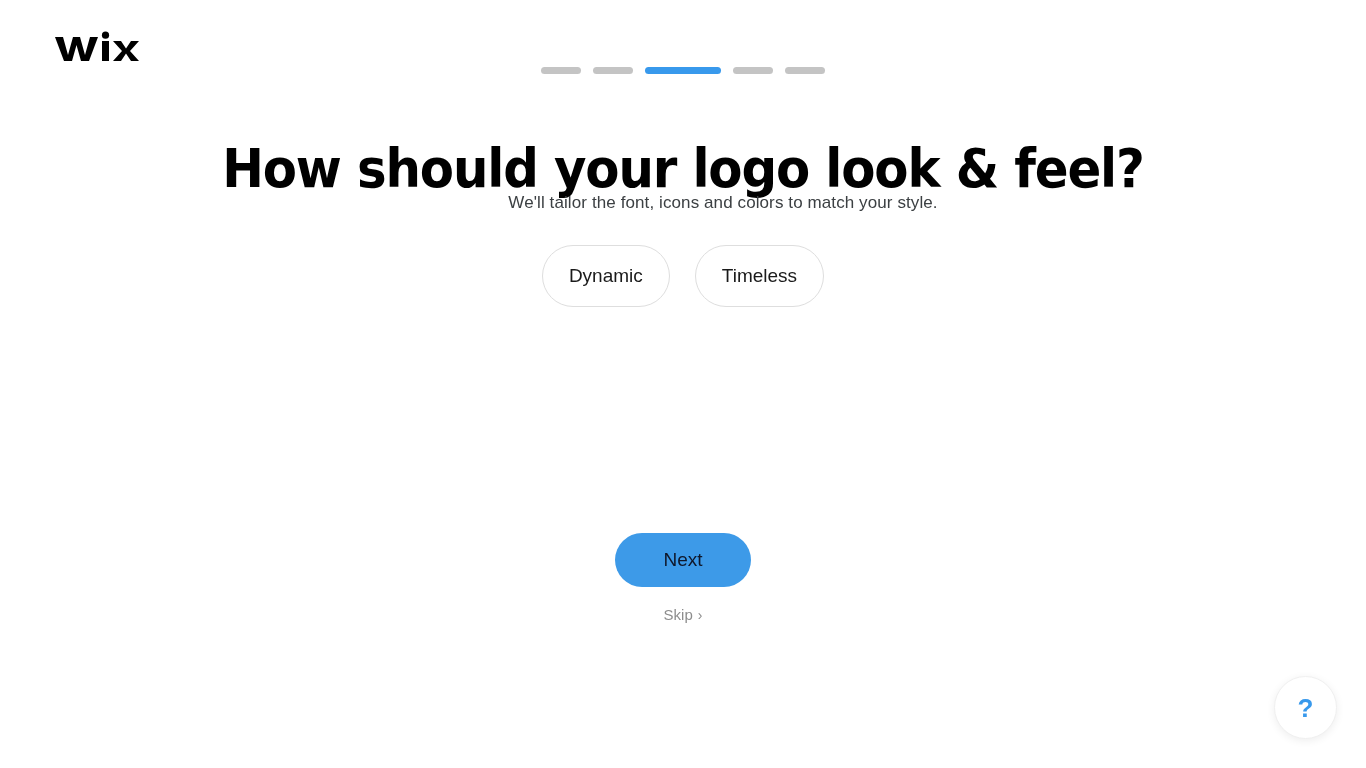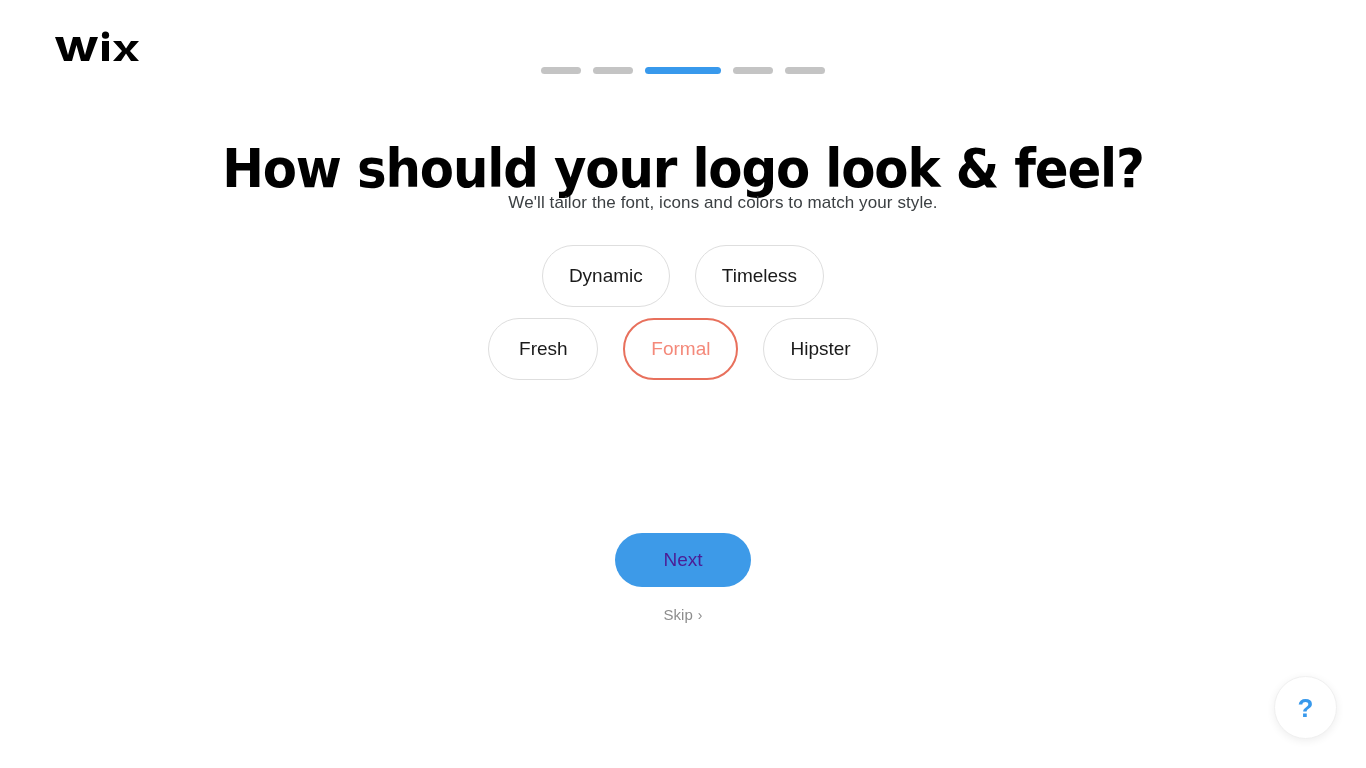--- a/index.html
+++ b/index.html
@@ -117,21 +117,21 @@
   .next-button {
     position: absolute;
     top: 533px;
     left: 50%;
     transform: translateX(-50%);
     width: 136px;
     height: 54px;
     border: none;
     border-radius: 30px;
     background: #3d9ae8;
-    color: #4c1d95;
+    color: #0f172a;
     font-size: 19px;
     font-family: "Liberation Sans", sans-serif;
     cursor: pointer;
   }
   .skip-link {
     position: absolute;
     top: 606px;
     left: 0;
     width: 100%;
     text-align: center;
@@ -192,25 +192,20 @@
   </div>
 
 <h1 class="headline">How should your logo look &amp; feel?</h1>
 <p class="subtitle">We'll tailor the font, icons and colors to match your style.</p>
 
 <div class="chip-area" id="chip-area">
     <div class="chip-row">
       <div class="chip">Dynamic</div>
       <div class="chip">Timeless</div>
     </div>
-    <div class="chip-row">
-      <div class="chip">Fresh</div>
-      <div class="chip selected" style="border-color: rgb(232, 112, 92); color: rgb(244, 137, 122);">Formal</div>
-      <div class="chip">Hipster</div>
-    </div>
   </div>
 
 <button class="next-button">Next</button>
 
 <div class="skip-link">
   <span>Skip</span><span class="skip-chevron">›</span>
 </div>
 
 <div class="help-button">
   <span class="help-mark">?</span>

